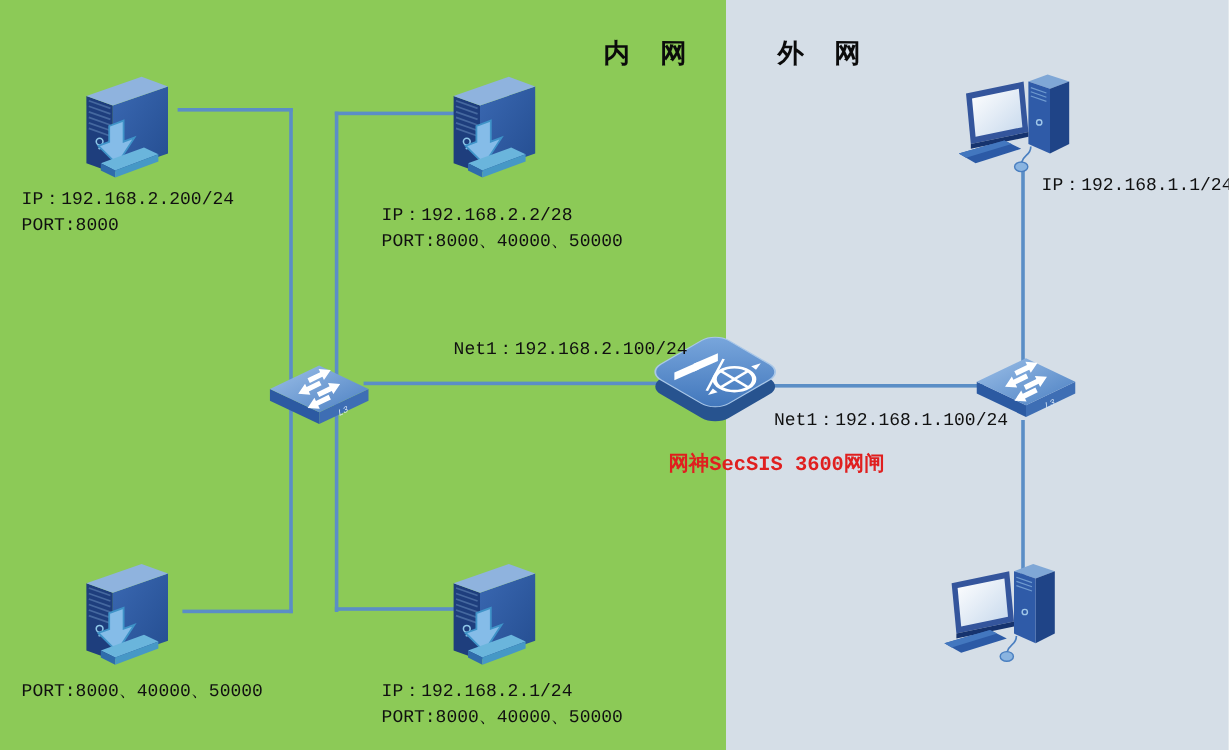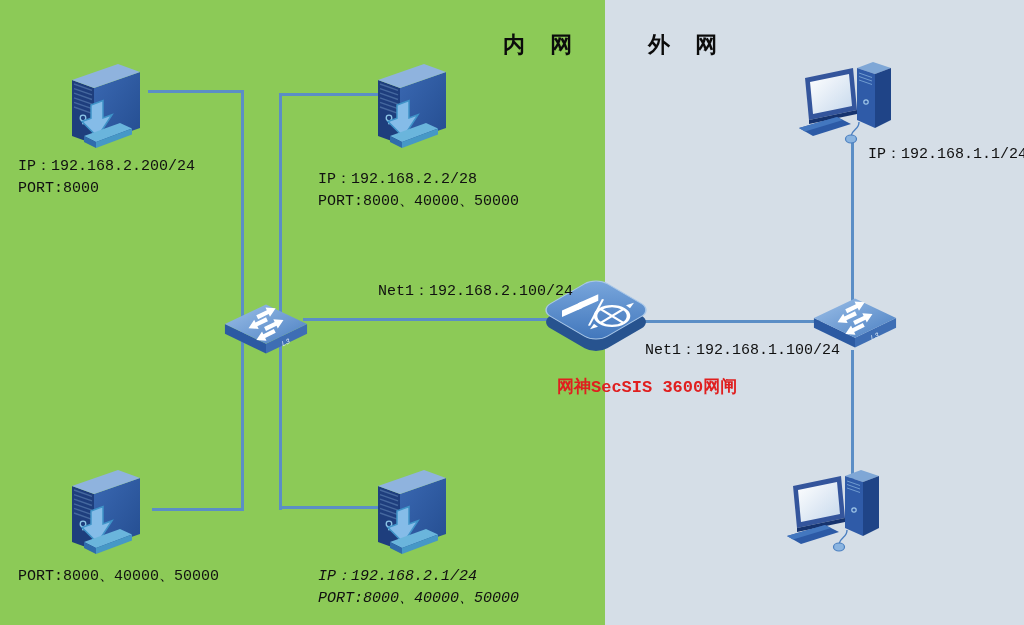--- a/index.html
+++ b/index.html
@@ -258,21 +258,21 @@
     <div>IP：192.168.2.200/24</div>
     <div>PORT:8000</div>
   </div>
   <div class="lbl" style="left:318px;top:169px;">
     <div>IP：192.168.2.2/28</div>
     <div>PORT:8000、40000、50000</div>
   </div>
   <div class="lbl" style="left:18px;top:566px;">
     <div>PORT:8000、40000、50000</div>
   </div>
-  <div class="lbl" style="left:318px;top:566px;font-style:italic;">
+  <div class="lbl" style="left:318px;top:566px;">
     <div>IP：192.168.2.1/24</div>
     <div>PORT:8000、40000、50000</div>
   </div>
 
   <div class="lbl" style="left:378px;top:281px;">Net1：192.168.2.100/24</div>
   <div class="lbl" style="left:645px;top:340px;text-align:center;">Net1：192.168.1.100/24</div>
   <div class="lbl-red" style="left:520px;top:375px;margin-left:37px;">网神SecSIS 3600网闸</div>
 
   <div class="lbl" style="left:868px;top:144px;">IP：192.168.1.1/24</div>
 

